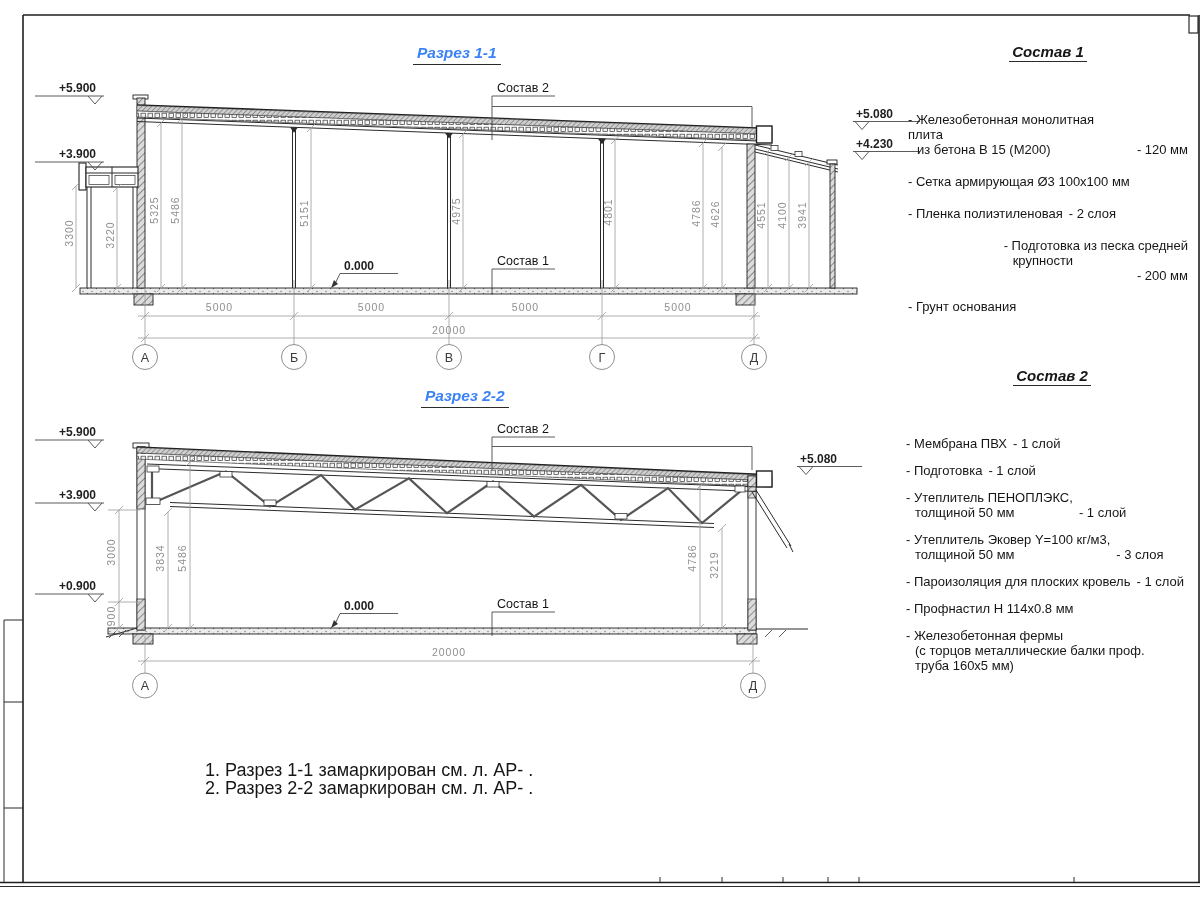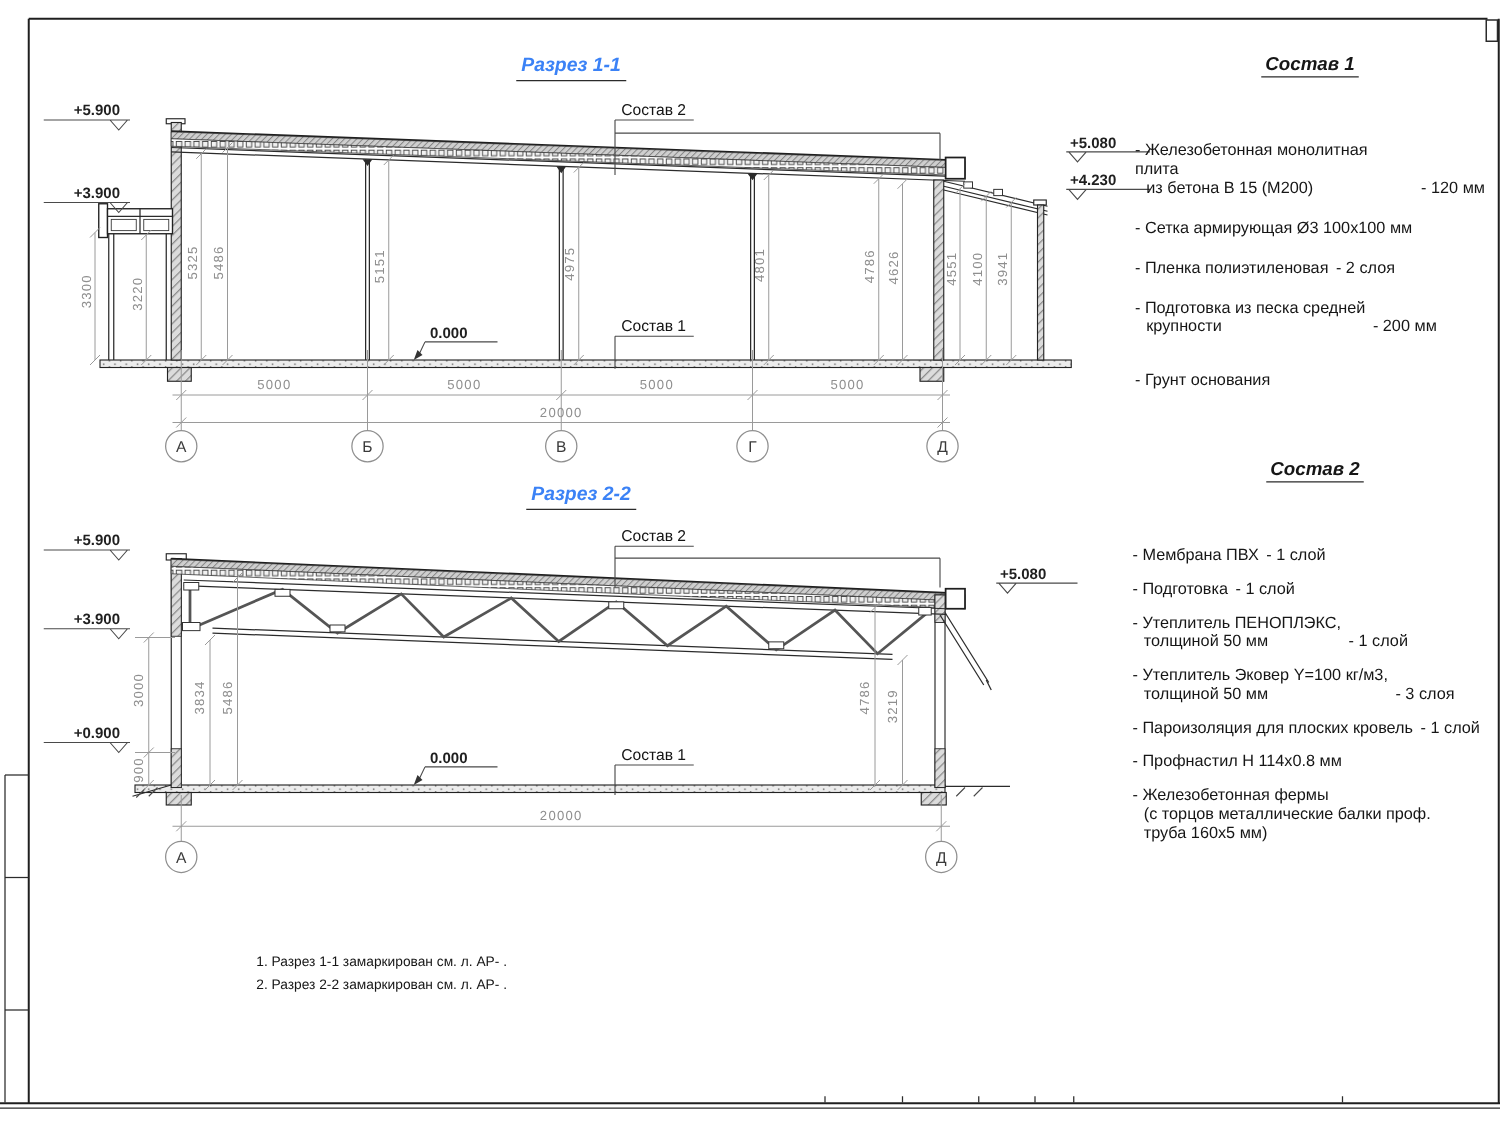--- a/index.html
+++ b/index.html
@@ -18,25 +18,25 @@
   .diag{stroke:#555;stroke-width:2.2;fill:none;}
   
   .sec-title{position:absolute;font-style:italic;font-weight:600;font-size:15.5px;
              color:#3b82f6;border-bottom:1.2px solid #2b2b2b;padding:0 4px 2px 4px;}
   .slist{position:absolute;font-size:13px;line-height:15px;color:#161616;}
   .slist .s-title-wrap{text-align:center;margin-bottom:50px;}
   .slist .s-title{display:inline-block;font-style:italic;font-weight:600;font-size:15px;
                   border-bottom:1.2px solid #2b2b2b;padding:0 3px 2px 3px;}
   .s-item{display:flex;justify-content:flex-start;align-items:flex-end;}
   .slist1 .s-item{margin-bottom:17px;}
-  .slist1 .s-item.tight{margin-bottom:28px;}
+  .slist1 .s-item.tight{margin-bottom:16px;flex-direction:column;}
   .slist2 .s-item{margin-bottom:12px;}
   .s-text div.cont{padding-left:9px;}
   .s-val{white-space:nowrap;padding-left:6px;}
-  .notes{position:absolute;left:205px;top:762px;font-size:11px;line-height:17.5px;color:#161616;}
+  .notes{position:absolute;left:205px;top:762px;font-size:18px;line-height:17.5px;color:#161616;}
 </style>
 </head>
 <body>
 
 <div class="page">
 
 <svg width="1200" height="900" viewBox="0 0 1200 900">
   <defs>
     <pattern id="wallhatch" patternUnits="userSpaceOnUse" width="5" height="5" patternTransform="rotate(45)">
       <rect width="5" height="5" fill="#dcdcdc"></rect>

